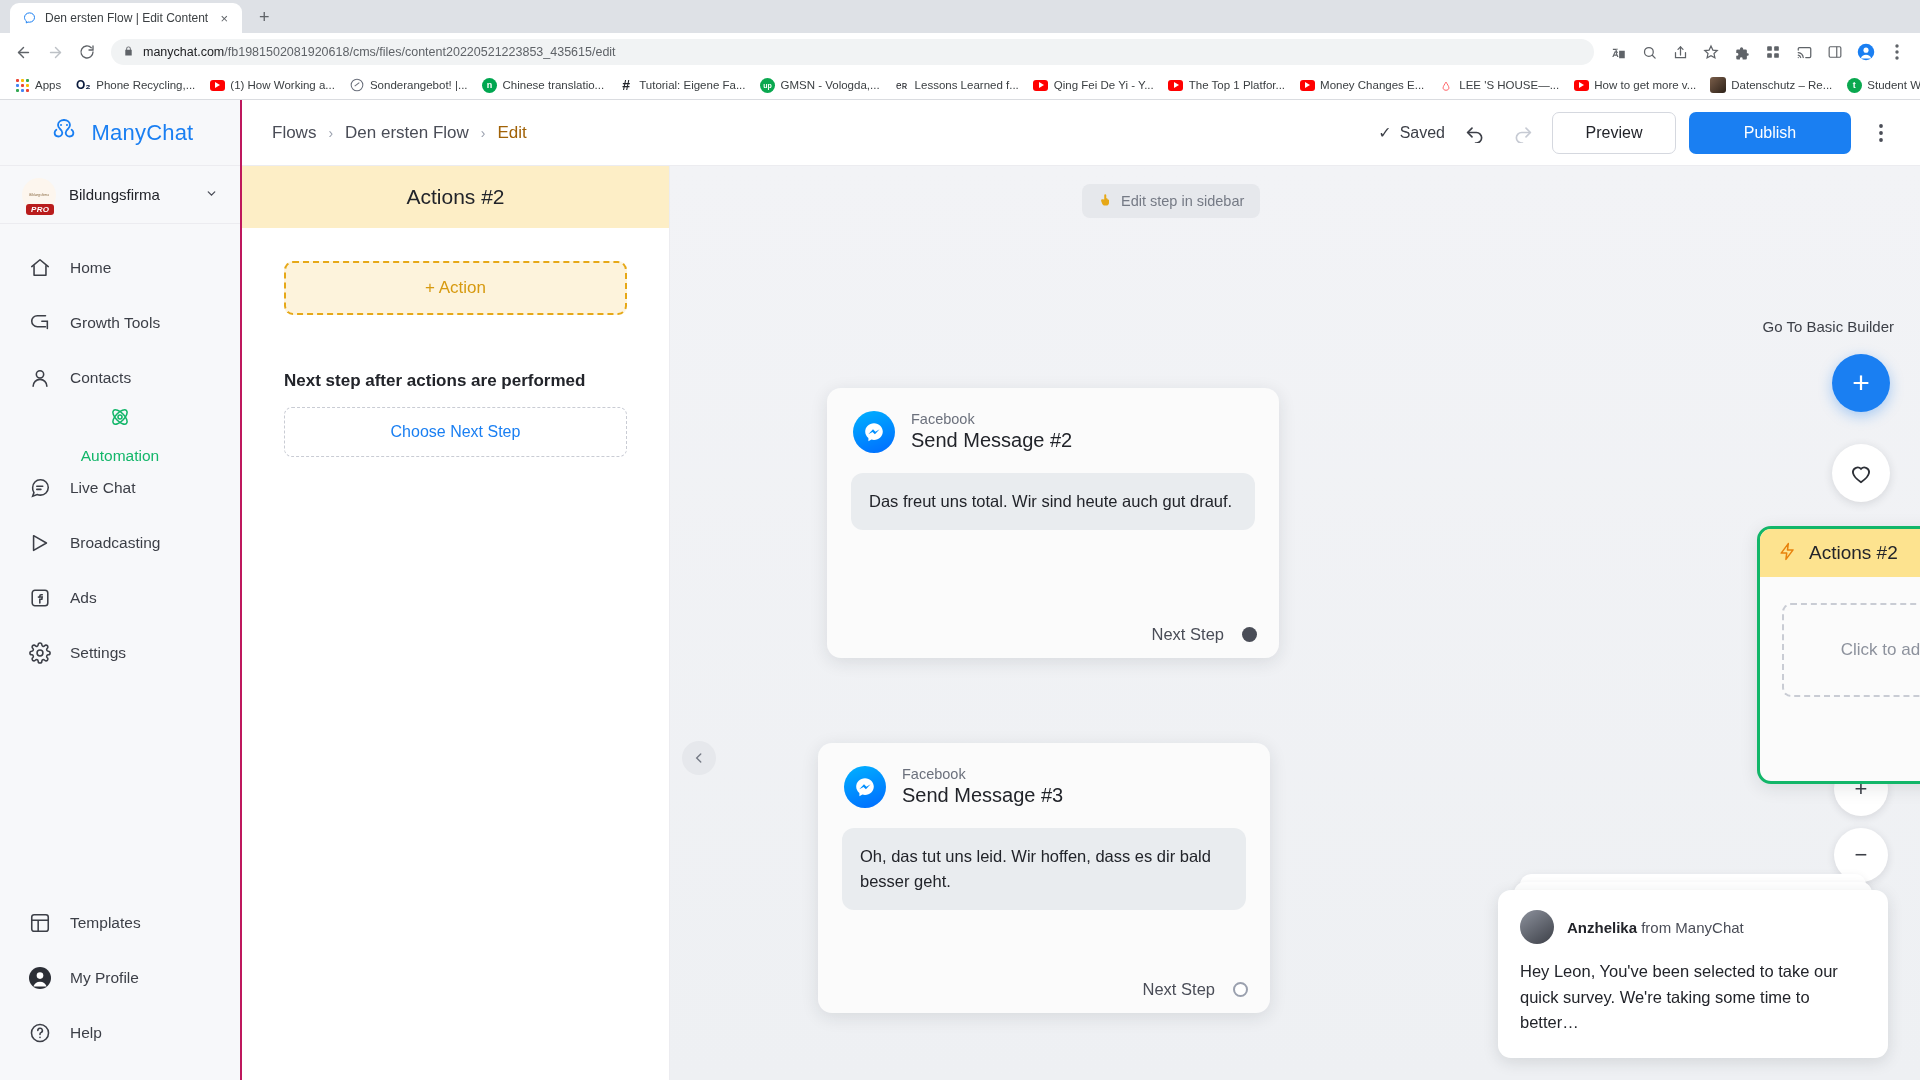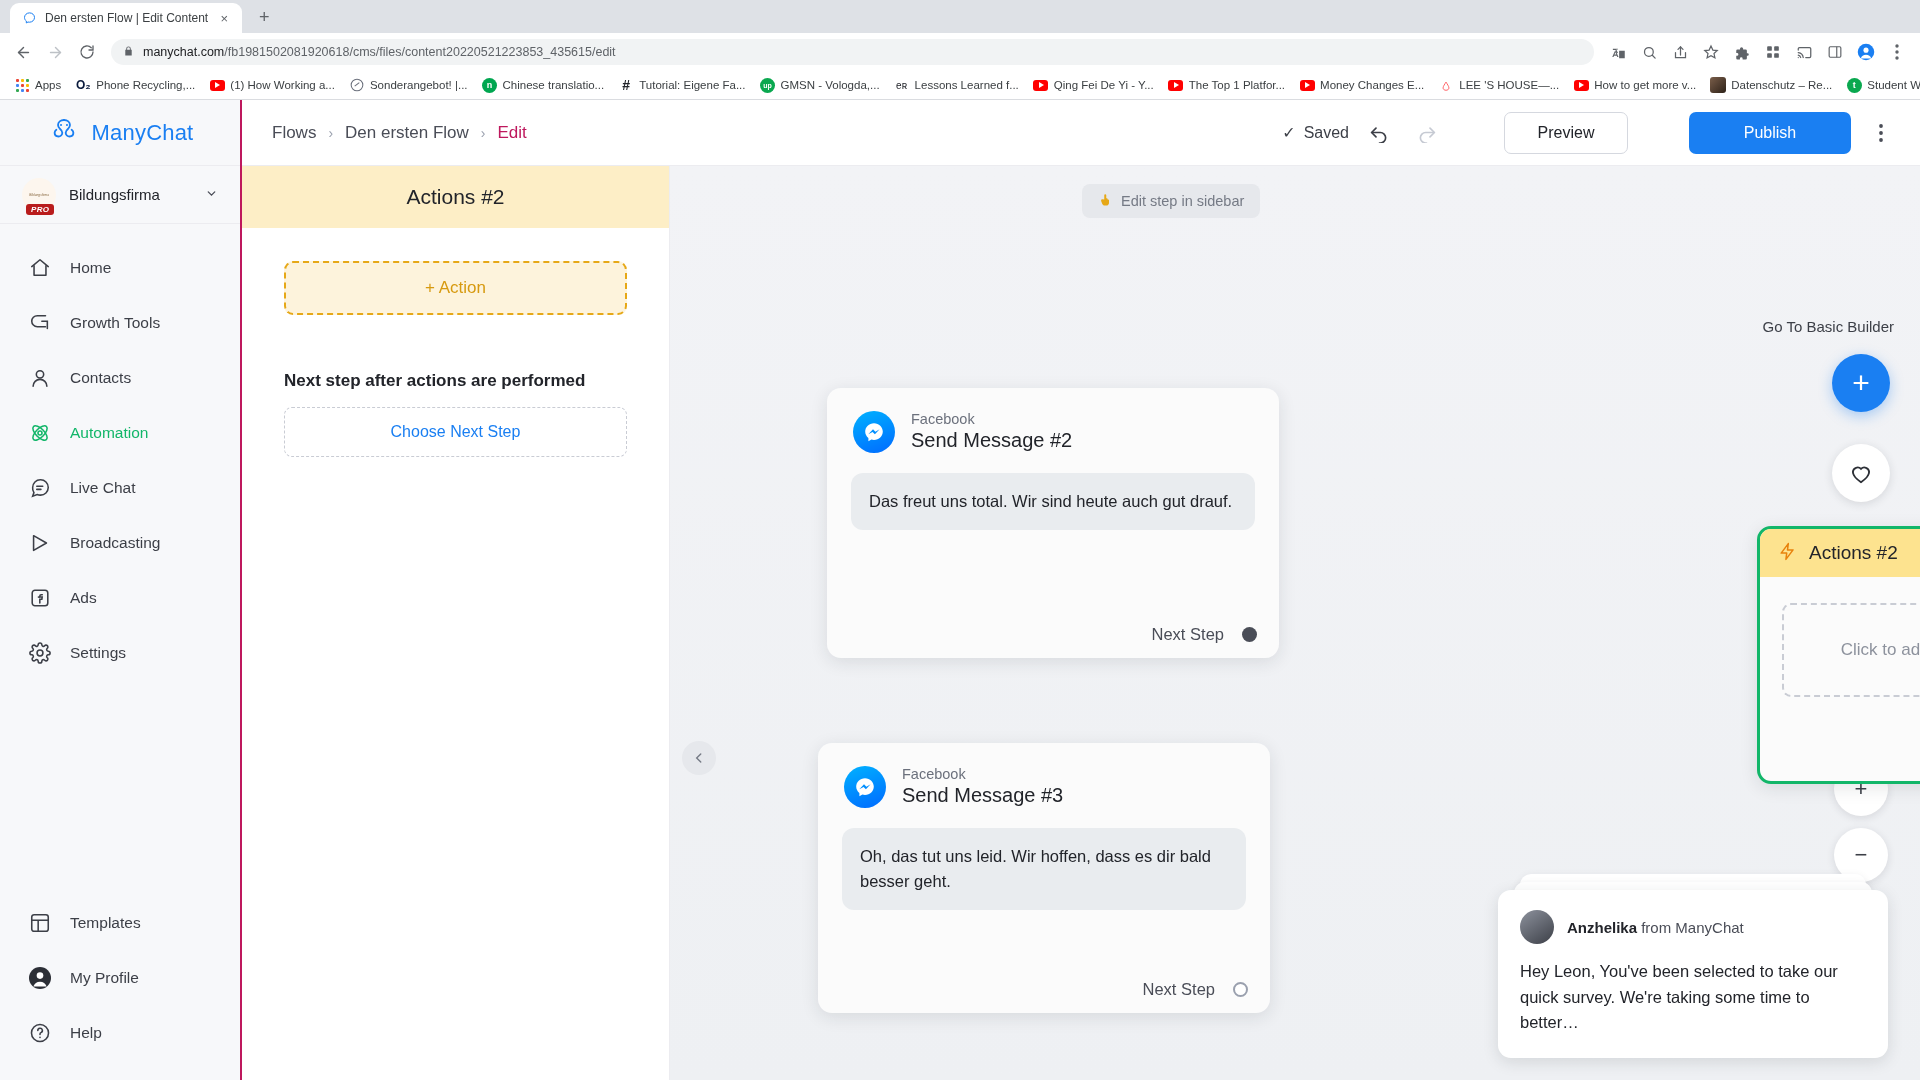--- a/index.html
+++ b/index.html
@@ -143,49 +143,48 @@
   .chev { color: #4a4d57; font-size: 12px; }
   .nav { padding-top: 16px; flex: 1; }
   .nav-item {
     height: 55px; display: flex; align-items: center; gap: 18px;
     padding: 0 28px; font-size: 15.5px; color: #3c3f47;
   }
   .nav-item .nav-ico {
     width: 24px; height: 24px; flex: 0 0 24px;
     display: flex; align-items: center; justify-content: center;
   }
-  .nav-item.active { color: #12b669; }
+  .nav-item.active { color: #12b669; flex-direction: column; }
   .nav-bottom { padding-bottom: 20px; }
 
   
   .main { flex: 1; display: flex; flex-direction: column; min-width: 0; }
   .topbar {
     height: 66px; flex: 0 0 66px; background: #fff;
     display: flex; align-items: center; padding: 0 22px 0 30px;
     border-bottom: 1px solid #ececf0;
   }
   .crumbs { display: flex; align-items: center; gap: 12px; font-size: 17px; }
   .crumb { color: #4a4d57; }
-  .crumb.last { color: #be185d; }
+  .crumb.last { color: #a16207; }
   .crumb-sep { color: #9aa0ae; font-size: 14px; }
   .topbar-right { margin-left: auto; display: flex; align-items: center; gap: 13px; }
   .saved {
     display: flex; align-items: center; gap: 8px;
     font-size: 16px; color: #3c3f47;
   }
   .icon-btn {
     width: 34px; height: 34px; display: flex; align-items: center;
     justify-content: center; color: #3c3f47; border-radius: 6px;
   }
   .icon-btn.dim { color: #c6cad3; }
   .btn {
     height: 42px; border-radius: 7px; font-size: 16px;
     display: flex; align-items: center; justify-content: center;
     padding: 0 26px;
-    margin-left: 48px;
   }
   .btn-secondary { background:#fff; border: 1px solid #d5d8df; color: #22242a; min-width: 124px; }
   .btn-primary { background:#1a7ff2; color:#fff; min-width: 162px; }
   .kebab {
     width: 34px; height: 34px; display:flex; align-items:center;
     justify-content:center; color:#4a4d57; font-size: 20px;
   }
 
   
   .content { flex: 1; display: flex; min-height: 0; position: relative; }

